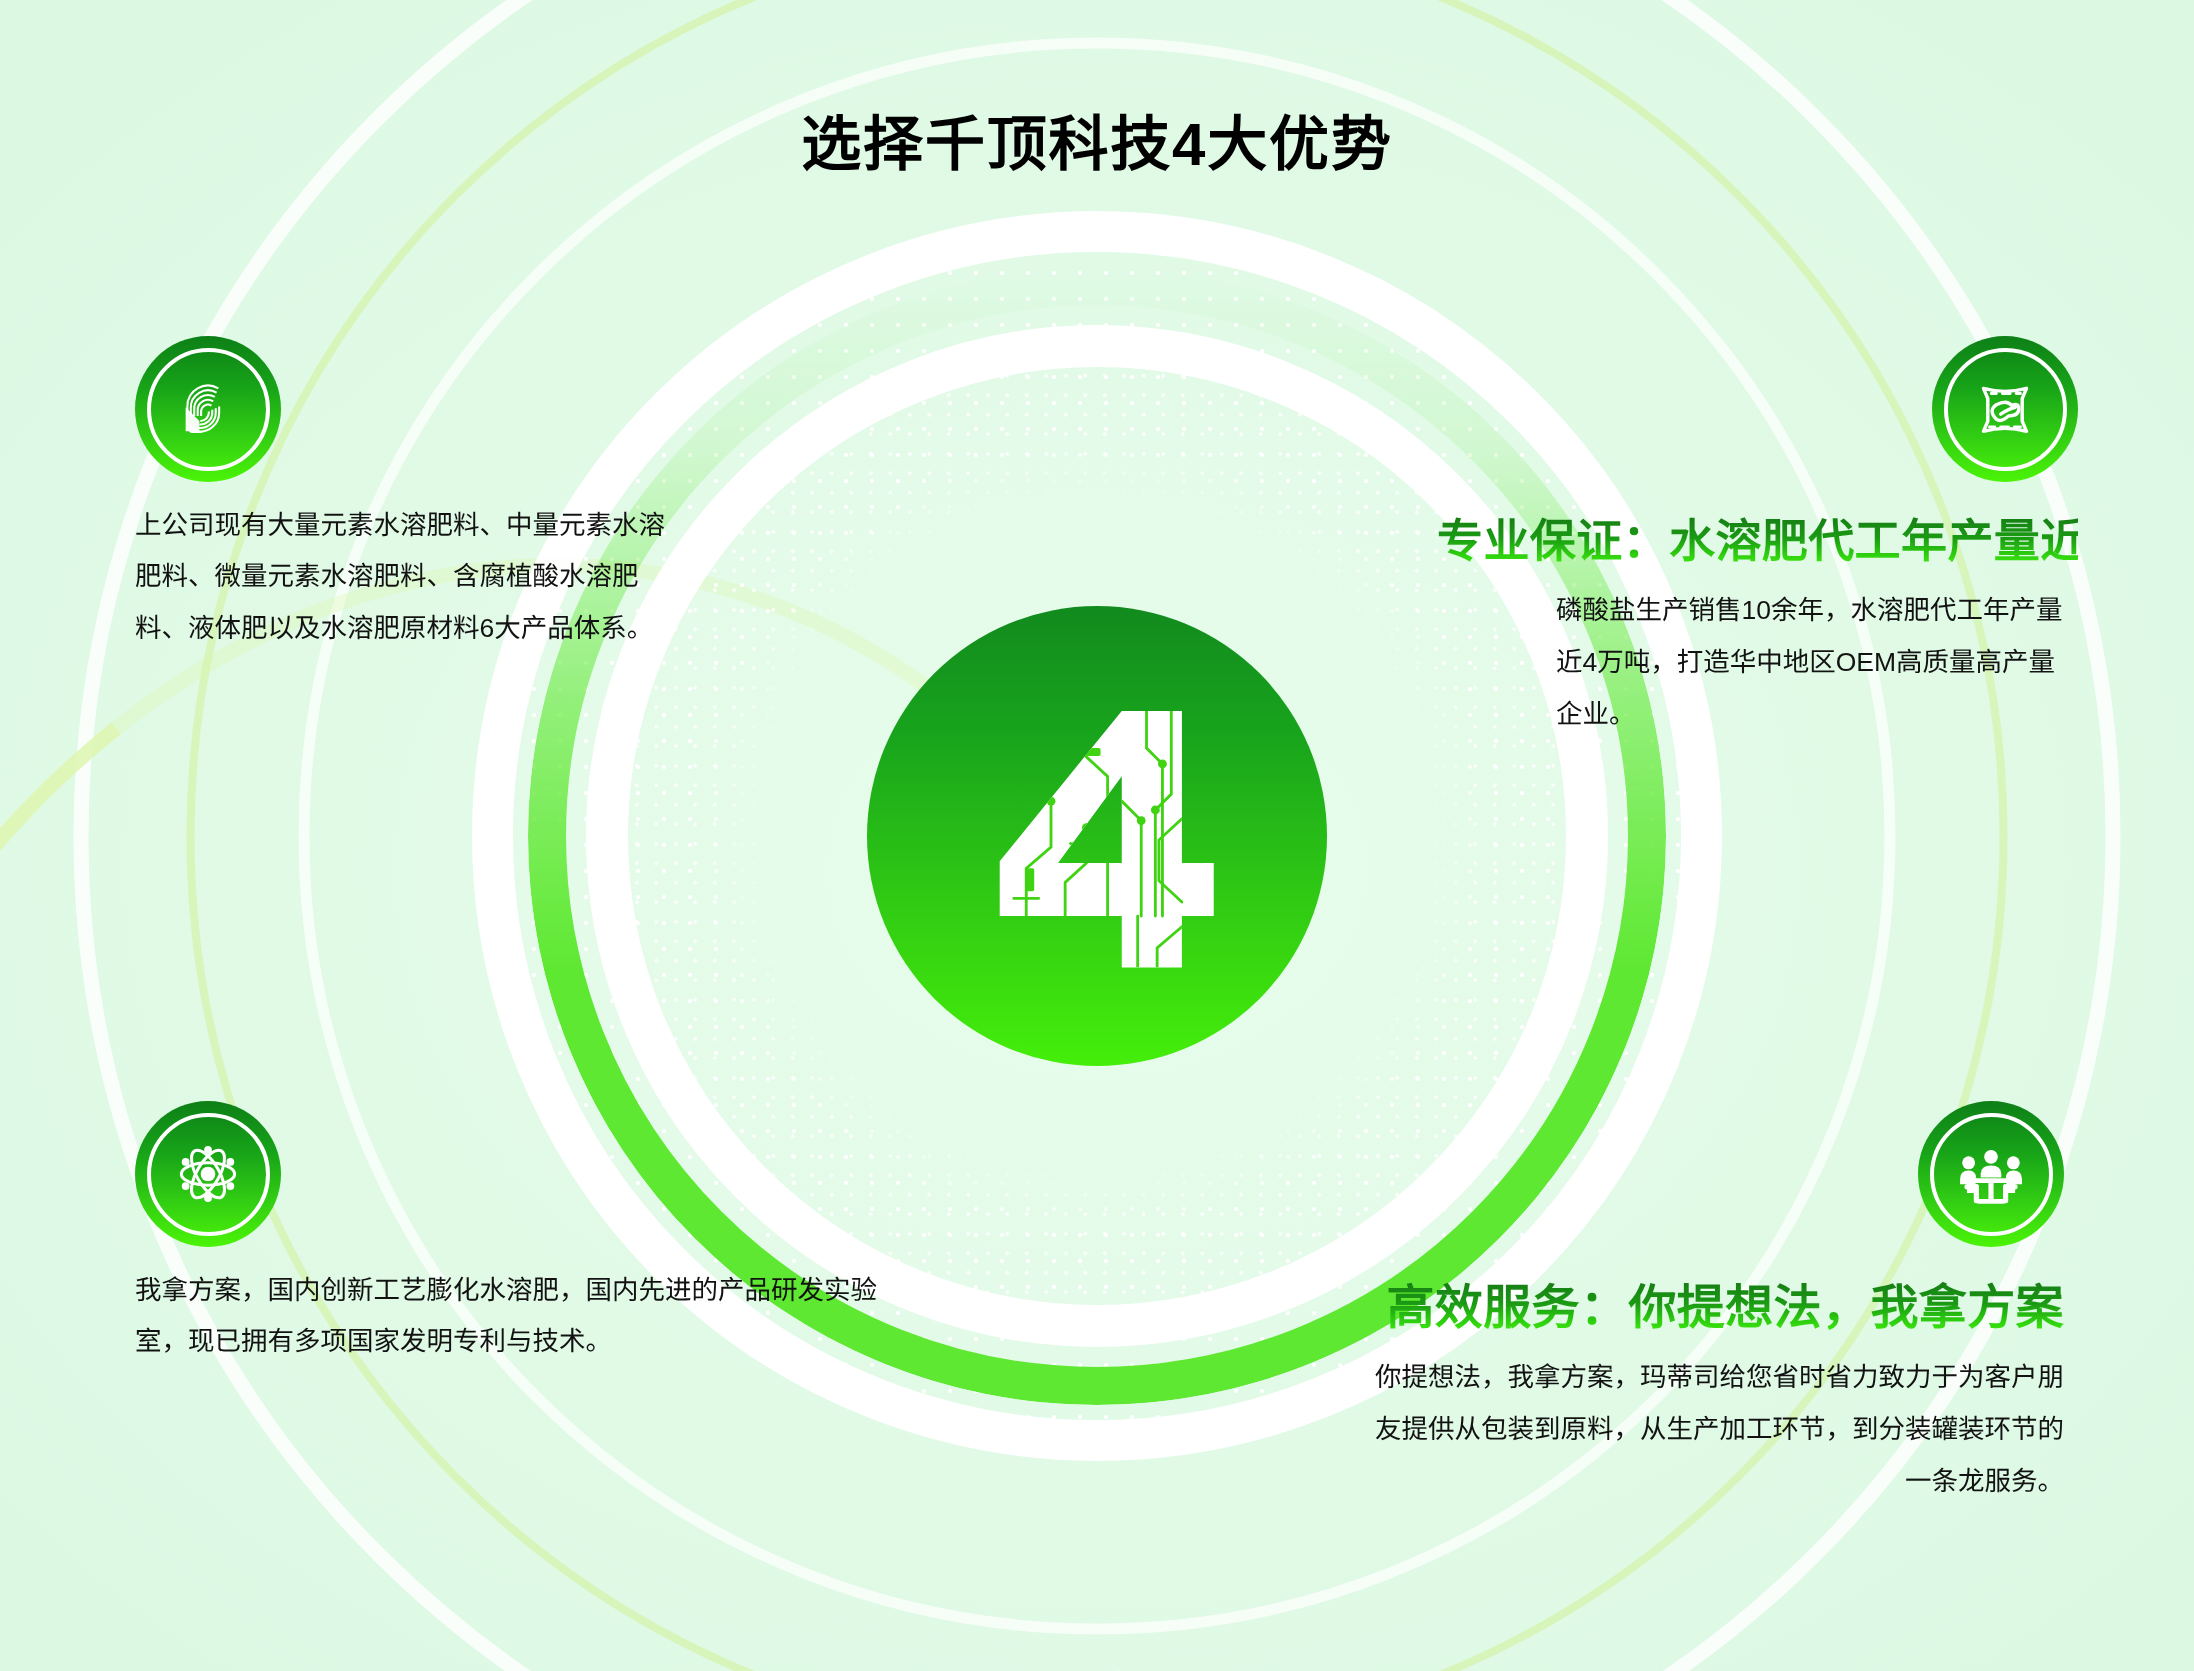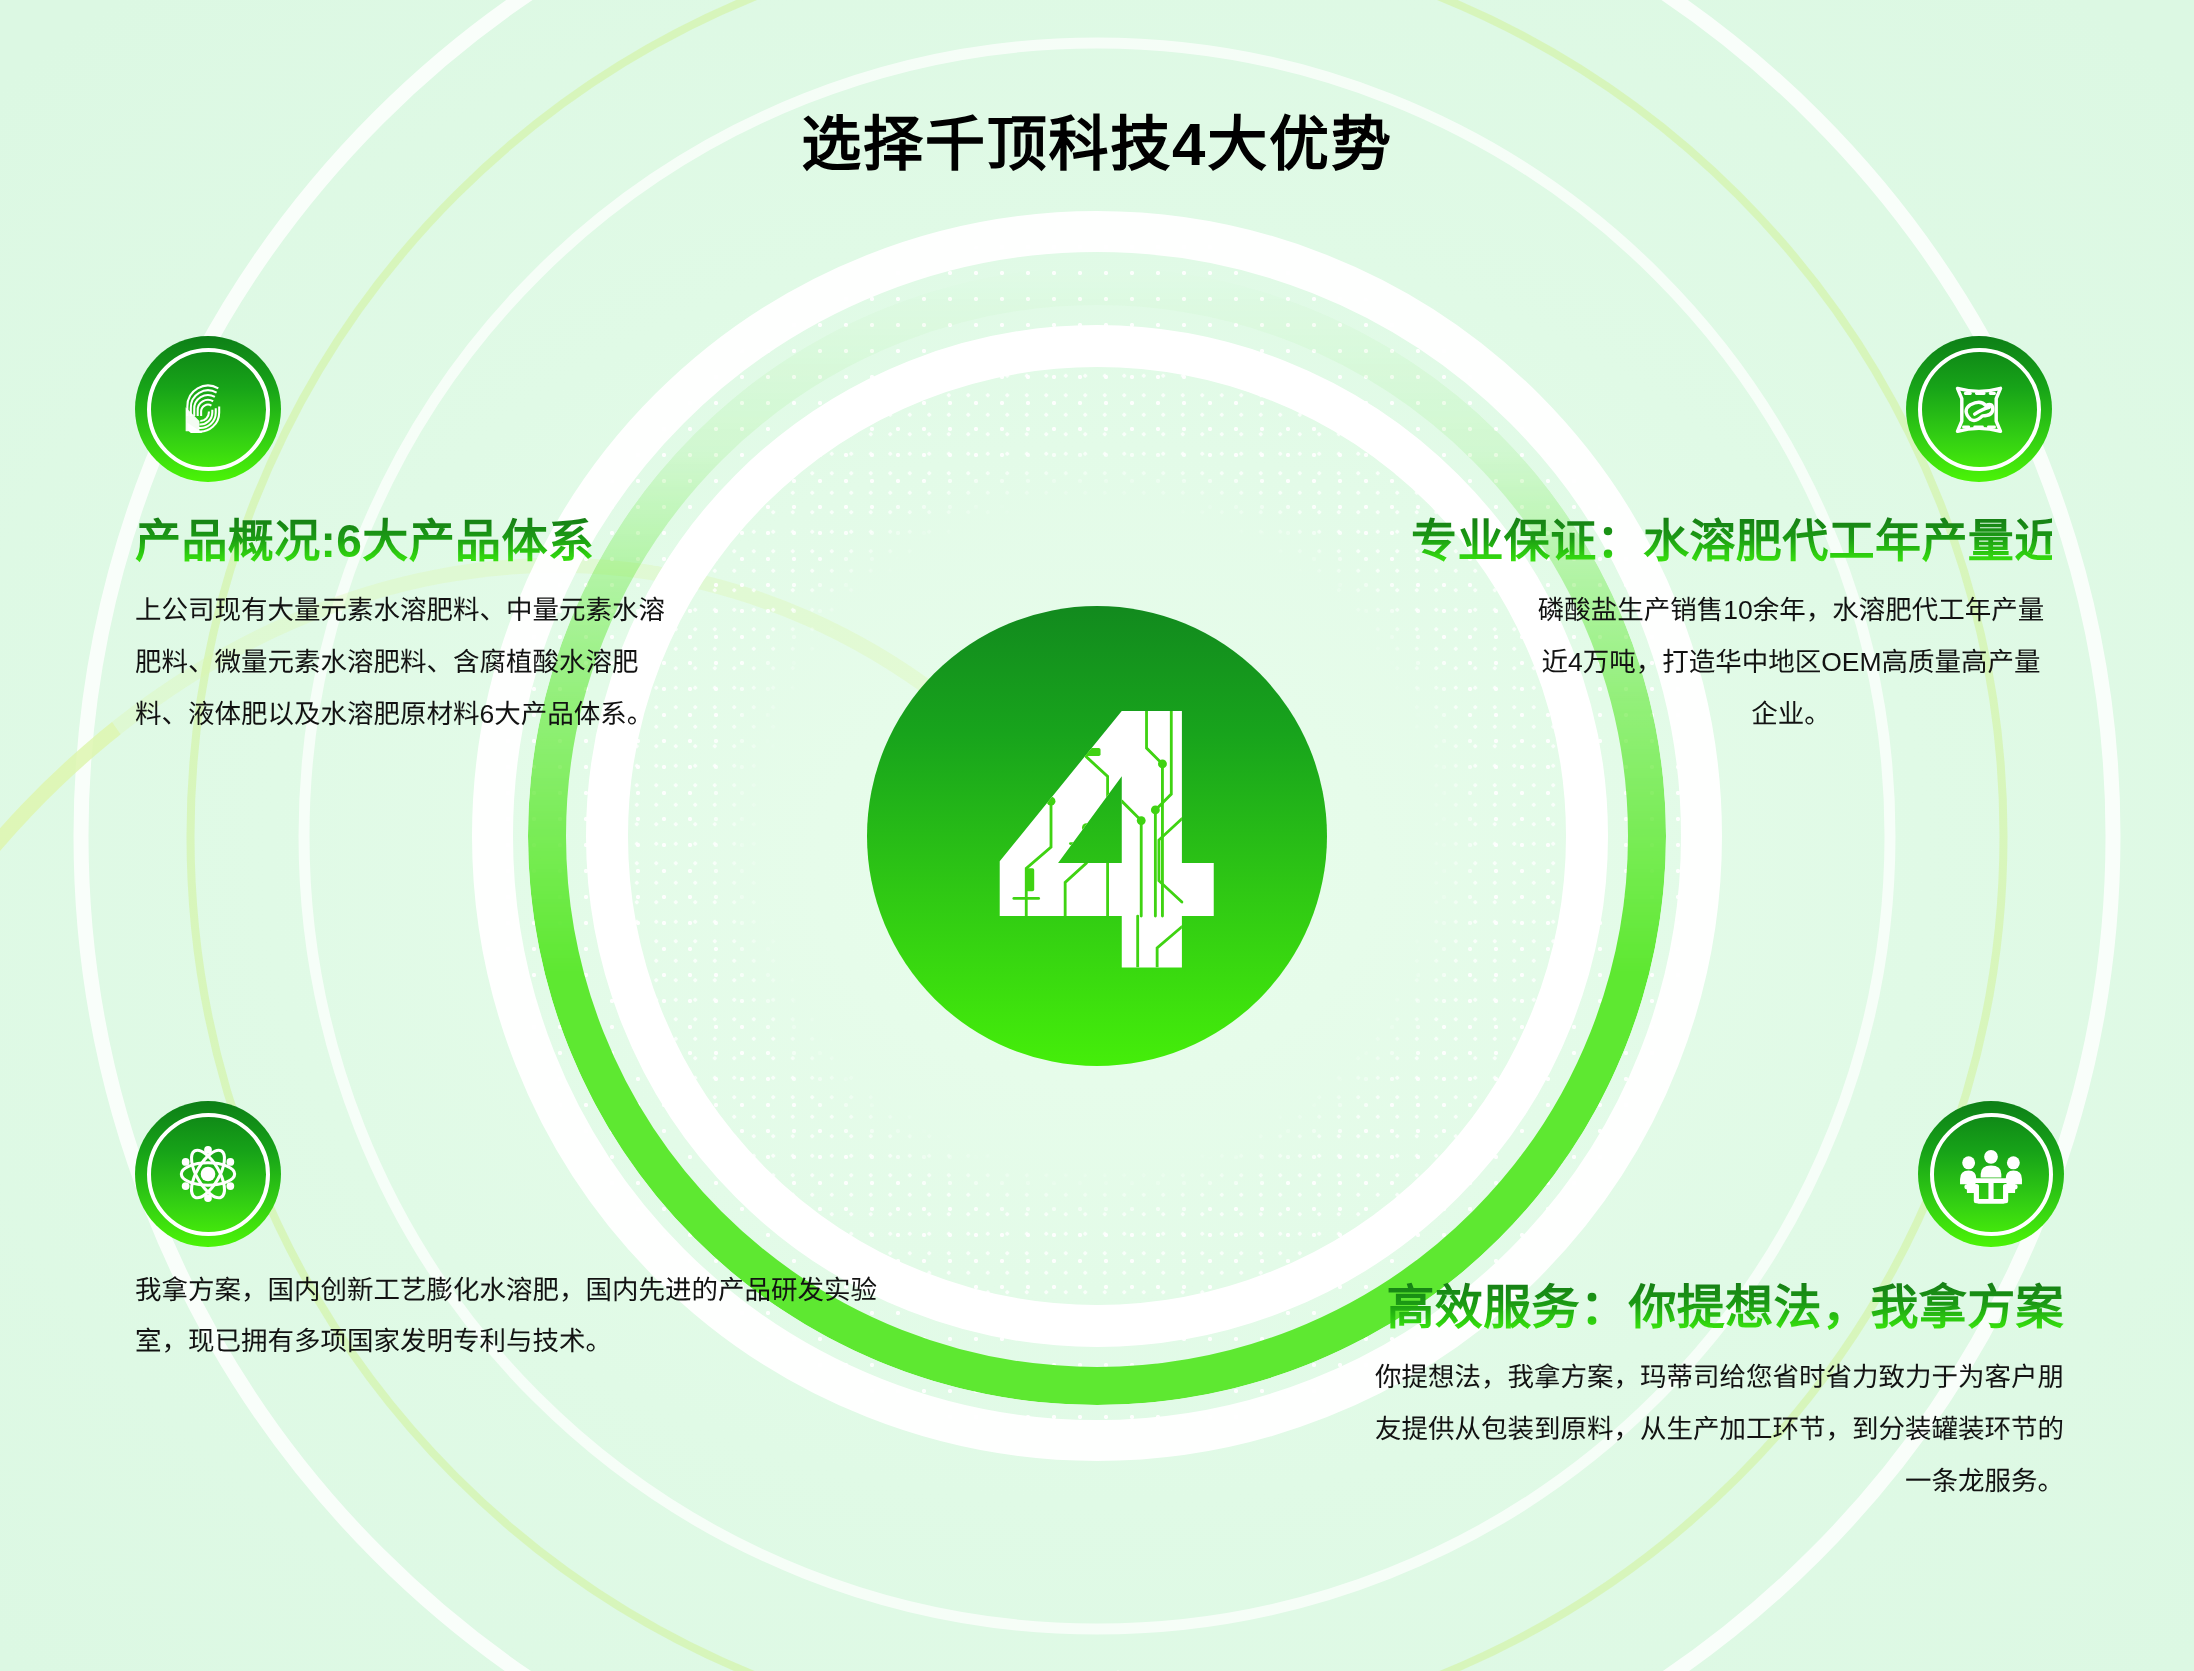--- a/index.html
+++ b/index.html
@@ -149,21 +149,21 @@
     border-radius:50%;
     background:linear-gradient(180deg,#128a1e 0%,#18a41c 28%,#2fc814 62%,#45ee0a 100%);
     z-index:30;
     display:flex;align-items:center;justify-content:center;
   }
   .center-badge svg{width:248px;height:283px;display:block;}
 
   
   .quad{position:absolute;z-index:45;}
   .q-tl{left:135px;  top:336px;  width:575px;}
-  .q-tr{right:142px; top:336px;  width:641px; text-align:center;}
+  .q-tr{right:116px; top:336px;  width:641px; text-align:left;}
   .q-bl{left:135px;  top:1101px; width:752px;}
   .q-br{right:130px; top:1101px; width:752px; text-align:right;}
 
   .icon-badge{
     width:146px;height:146px;
     border-radius:50%;
     background:linear-gradient(180deg,#0d7f17 0%,#17a318 35%,#33cf13 70%,#4bf407 100%);
     display:flex;align-items:center;justify-content:center;
     position:relative;
   }
@@ -278,21 +278,20 @@
           <path d="M54 46 A8 8 0 0 0 42 53 L42 58"></path>
           <path d="M38 76 A22 22 0 0 0 63 54 L63 47"></path>
           <path d="M39 72 A18 18 0 0 0 59 54 L59 49"></path>
           <path d="M40 68 A14 14 0 0 0 55 54 L55 51"></path>
           <path d="M41 64 A10 10 0 0 0 51 54 L51 53"></path>
         </g>
         <path d="M26 58 L26 66 L44 78 L30 78 L26 74 Z" fill="#ffffff"></path>
         <path d="M24 48 L24 76 L40 76 L40 64 Z" fill="#ffffff" opacity=".95"></path>
       </svg>
     </div>
-    <div class="head">产品概况:6大产品体系</div>
     <div class="body-text">上公司现有大量元素水溶肥料、中量元素水溶肥料、微量元素水溶肥料、含腐植酸水溶肥料、液体肥以及水溶肥原材料6大产品体系。</div>
   </div>
 
   <div class="quad q-tr">
     <div class="icon-badge">
       <svg viewBox="0 0 100 100" aria-hidden="true">
         <g fill="none" stroke="#ffffff" stroke-width="4" stroke-linejoin="round" stroke-linecap="round">
           <path d="M25 26 Q50 33 75 26 L70 38 L70 64 L75 76 Q50 69 25 76 L30 64 L30 38 Z"></path>
           <path d="M34 32 L40 32 M47 32 L56 32 M63 32 L68 32" stroke-width="3.4"></path>
           <path d="M32 71 L38 71 M45 71 L54 71 M61 71 L68 71" stroke-width="3.4"></path>

